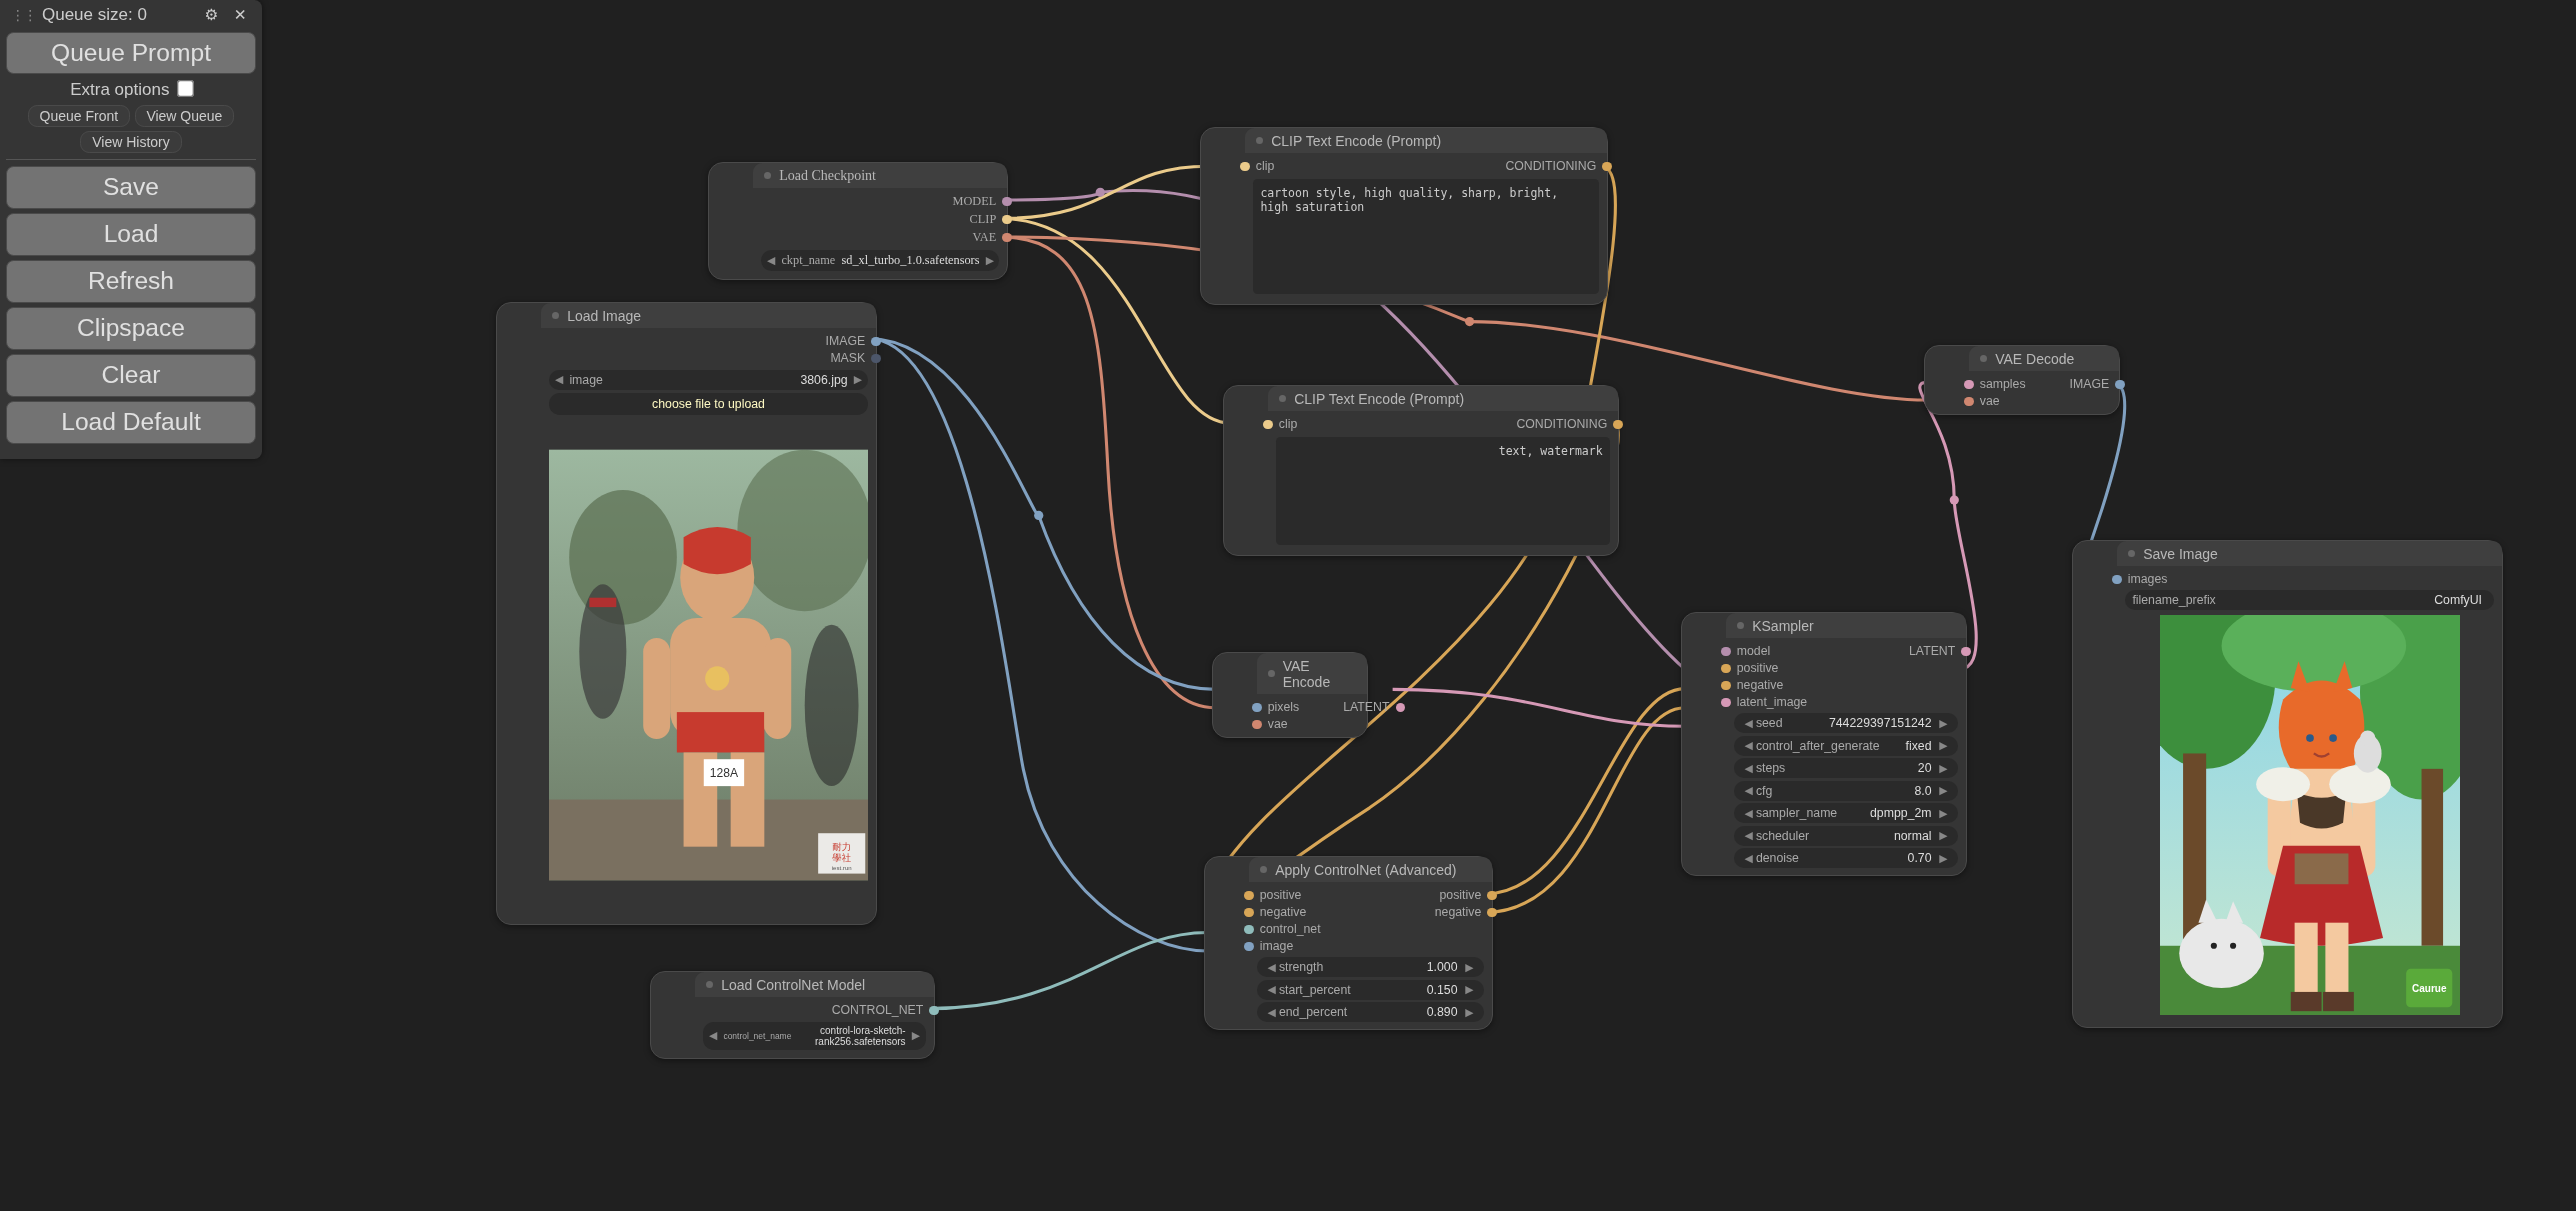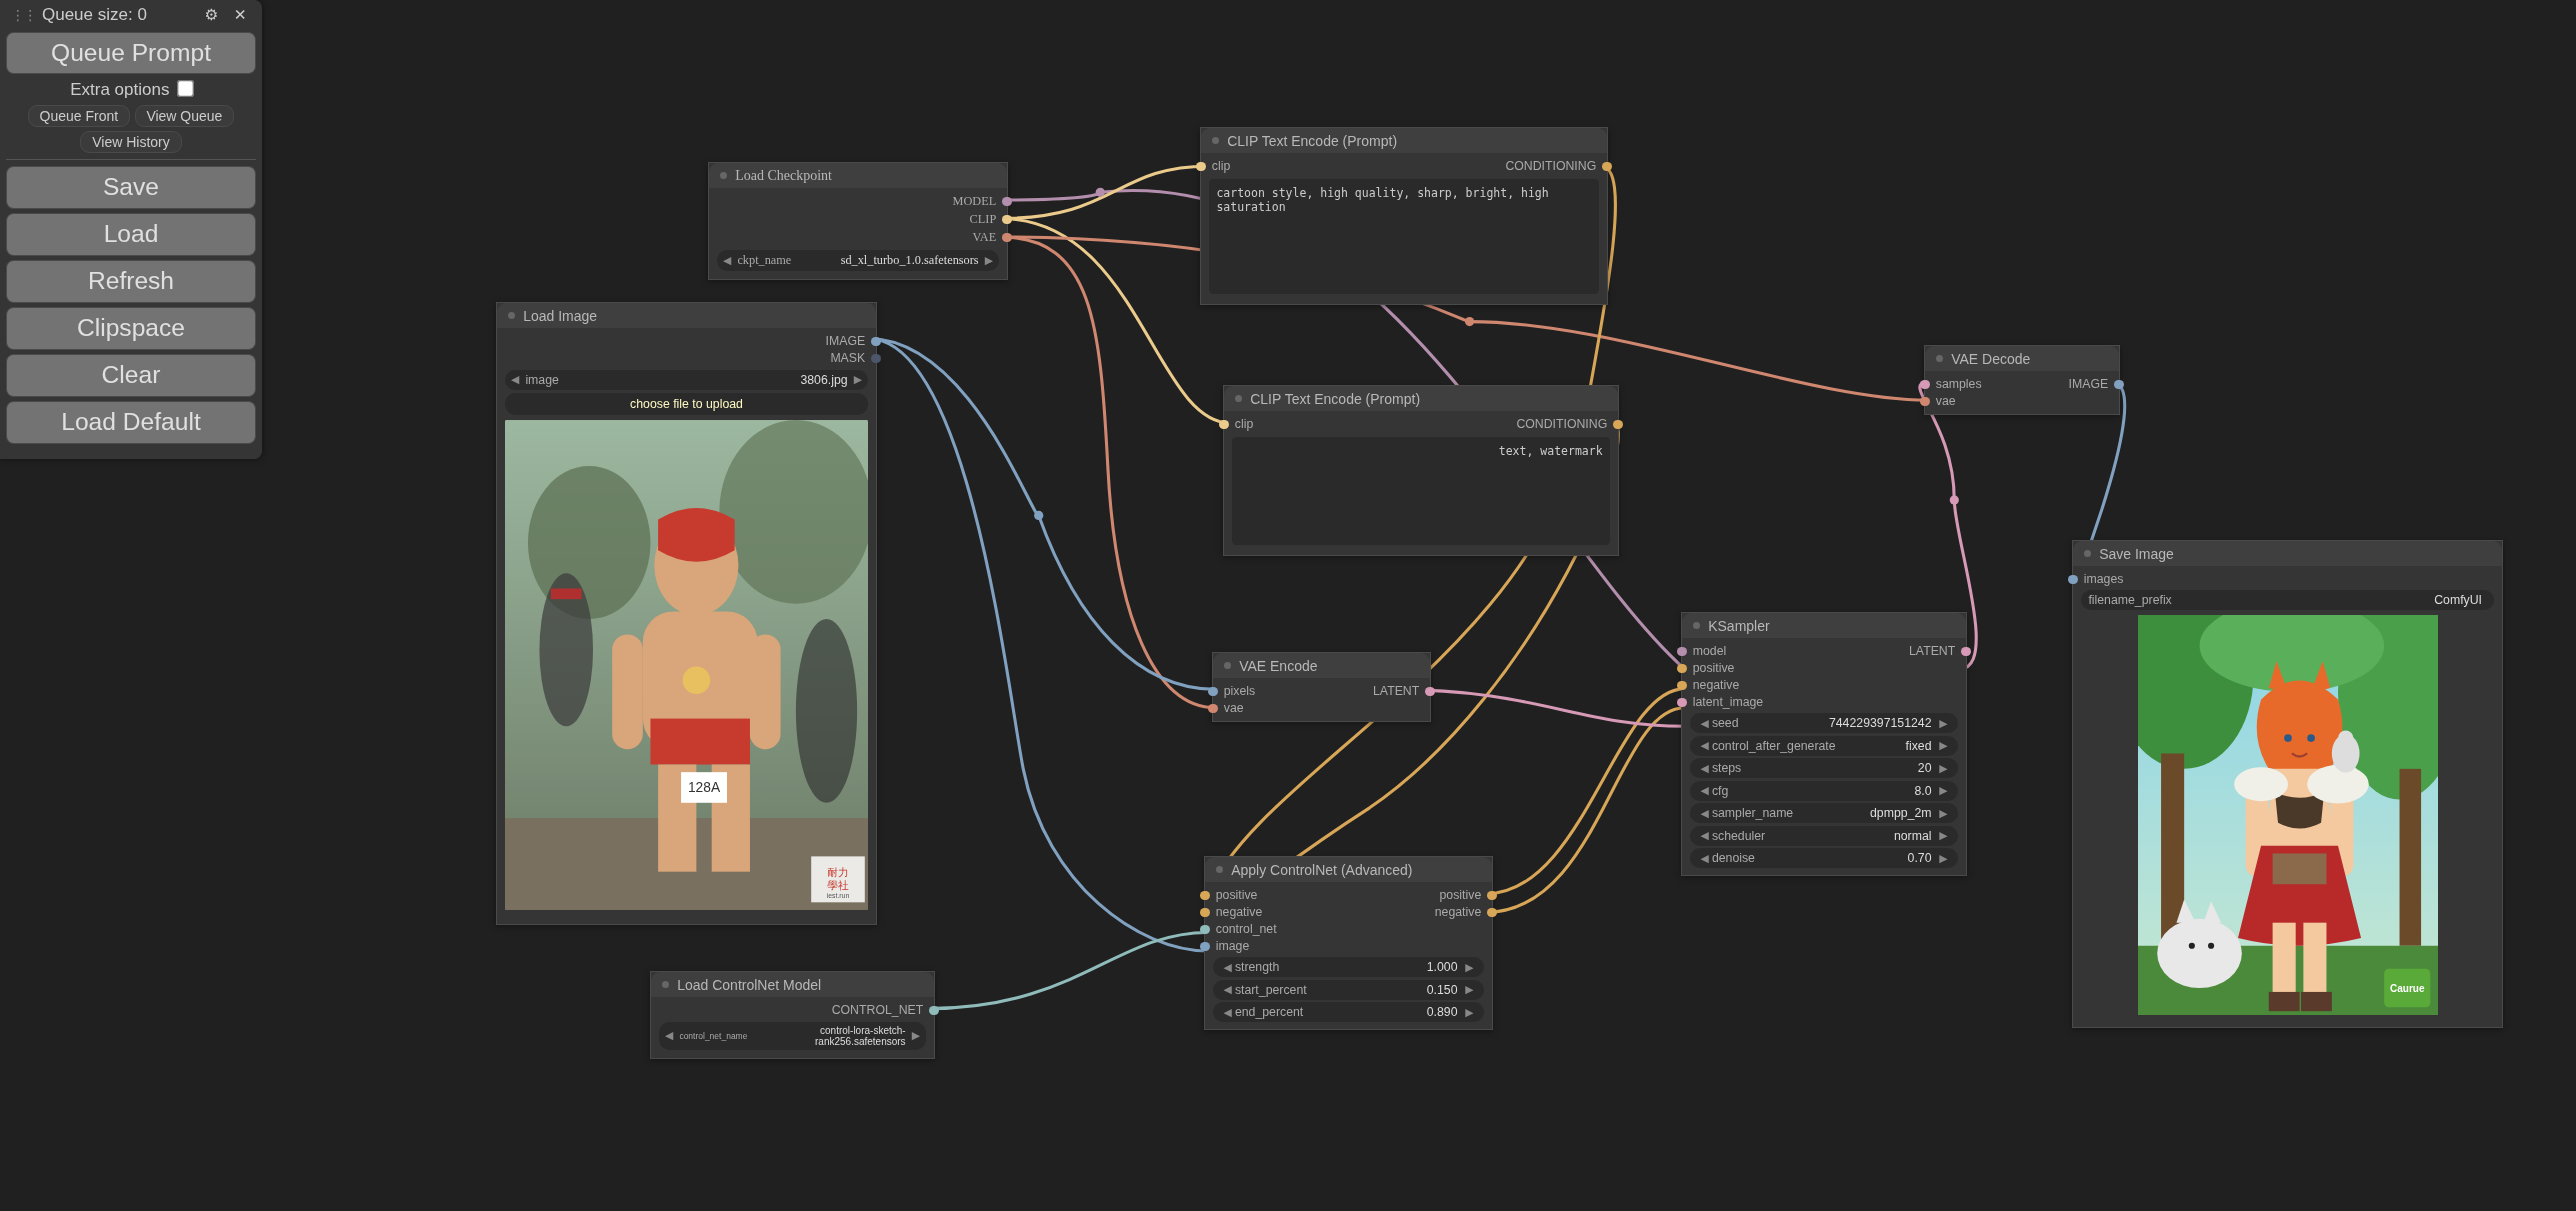--- a/index.html
+++ b/index.html
@@ -62,22 +62,23 @@
 
 
 .canvas { position: absolute; inset: 0; }
 svg.wires { position: absolute; inset: 0; width: 100%; height: 100%; pointer-events: none; }
 
 
 .node {
   position: absolute;
   background: #353535;
   border: 0.8px solid #4a4a4a;
-  border-radius: 0;
+  border-radius: 15px;
   box-shadow: 0 1.5px 6.2px rgba(0,0,0,0.4);
+  padding-left: 44px;
 }
 .node-header {
   background: #3f3f3f;
   border-radius: 9.2px 9.2px 0 0;
   padding: 4.6px 10.8px;
   display: flex;
   align-items: center;
   gap: 7.7px;
   color: #b8b8b8;
   font-size: 14px;
@@ -362,21 +363,21 @@
           </span>
       <span class="slot-right">
             <span>CONDITIONING</span>
             <span class="port port-right c-cond"></span>
           </span>
     </div>
     <div class="textarea-box" style="min-height:108px;text-align:right;">text, watermark</div>
   </div>
 </div>
 
-<div class="node" style="left:1212px; top:652px; width:219px;">
+<div class="node" style="left:1212px; top:652px; width:156px;">
   <div class="node-header">
     <span class="dot"></span>
     <span>VAE Encode</span>
   </div>
   <div class="node-body">
     <div class="slot-row">
       <span class="slot-left">
             <span class="port port-left c-image"></span>
             <span>pixels</span>
           </span>

